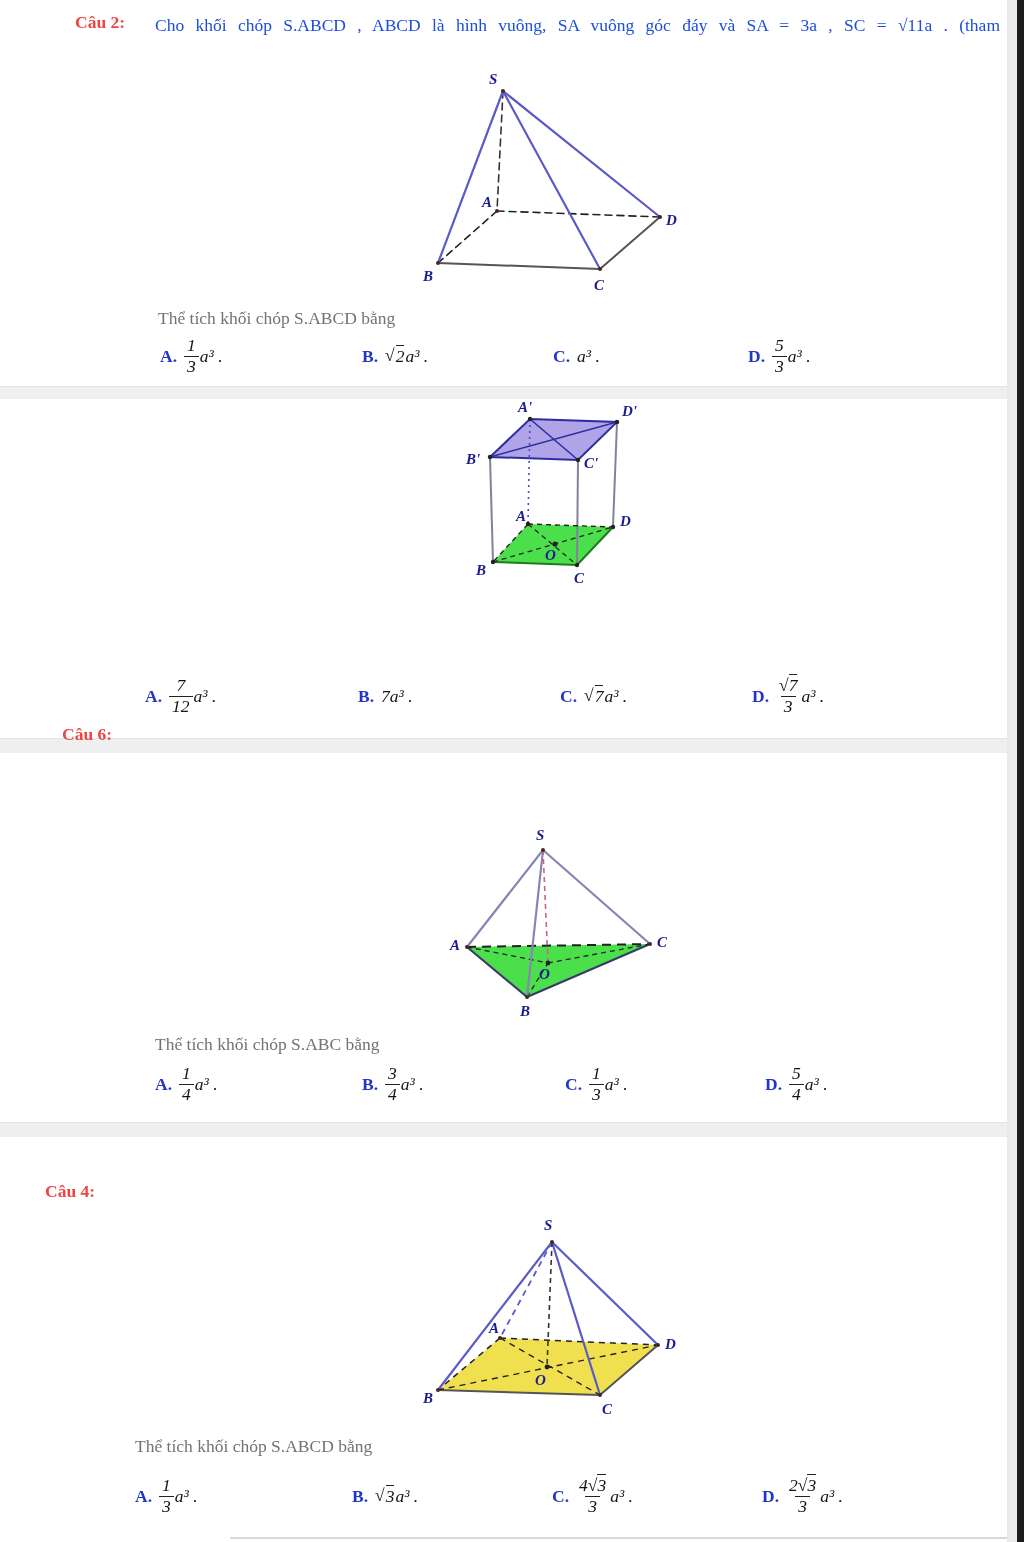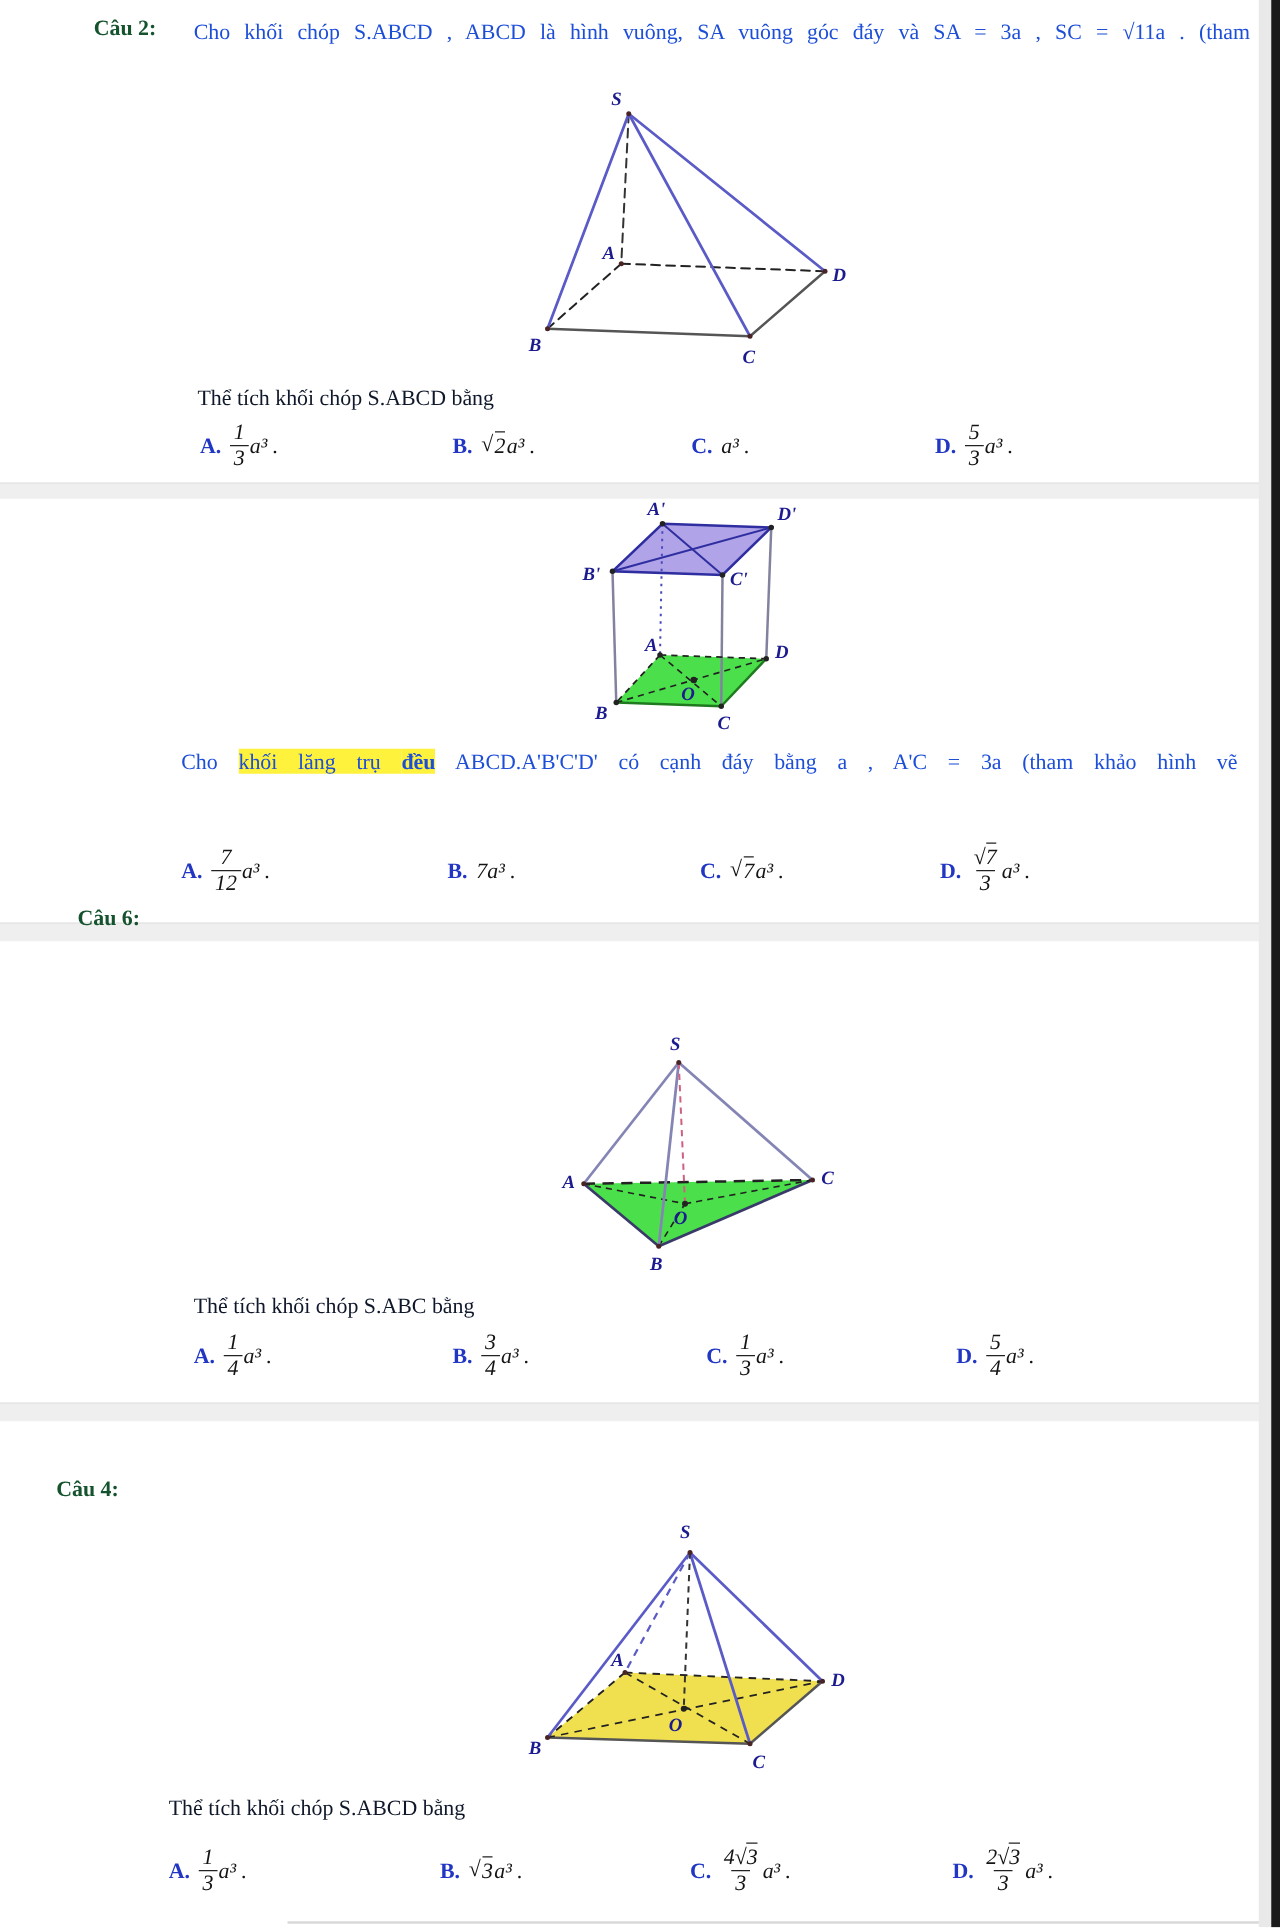--- a/index.html
+++ b/index.html
@@ -1,25 +1,25 @@
 <!DOCTYPE html>
 <html><head>
 <meta charset="utf-8">
 <style>
   html,body{margin:0;padding:0;background:#ffffff;}
   #page{position:relative;width:1024px;height:1542px;background:#ffffff;overflow:hidden;
         font-family:"Liberation Serif","DejaVu Serif",serif;color:#141414;}
   .gap{position:absolute;left:0;width:1010px;background:#efefef;border-top:1px solid #e3e3e3;}
   .edge-gray{position:absolute;top:0;right:7px;width:10px;height:100%;background:#e9e9e9;}
   .edge-black{position:absolute;top:0;right:0;width:7px;height:100%;background:#1b1b1b;}
-  .qlabel{position:absolute;font-weight:bold;color:#14532d;font-size:17.5px;}
+  .qlabel{position:absolute;font-weight:bold;color:#ef4444;font-size:17.5px;}
   .qtext{position:absolute;font-size:17.5px;line-height:27px;color:#1d4ed8;}
   .jl{display:block;text-align:justify;text-align-last:justify;}
   .nl{display:block;}
-  .stem{position:absolute;font-size:17.5px;color:#0f172a;}
+  .stem{position:absolute;font-size:17.5px;color:#737373;}
   .hl{background:#fff23c;}
   .hlb{background:#fff23c;font-weight:bold;}
   .opt{position:absolute;display:flex;align-items:center;gap:7px;height:56px;font-size:17.5px;}
   .letter{color:#2236c4;font-weight:bold;}
   .math{font-style:italic;display:inline-flex;align-items:center;gap:1px;}
   .frac{display:inline-flex;flex-direction:column;align-items:center;line-height:1.12;}
   .frac .num{padding:0 3px;}
   .frac .den{border-top:1.4px solid #222;padding:0 3px;}
   .rsign{font-style:normal;transform:translateY(-1px);}
   .rad{border-top:1.5px solid #222;}
@@ -138,21 +138,20 @@
     <text class="vlabel" x="16" y="66">B'</text>
     <text class="vlabel" x="134" y="70">C'</text>
     <text class="vlabel" x="66" y="123">A</text>
     <text class="vlabel" x="170" y="128">D</text>
     <text class="vlabel" x="26" y="177">B</text>
     <text class="vlabel" x="124" y="185">C</text>
     <text class="vlabel" x="95" y="162">O</text>
   </svg>
 
   <div class="qtext" style="left:145px;top:596px;width:845px;">
-    <span class="jl"><span>Cho </span><span class="hl">khối lăng trụ </span><span class="hlb">đều</span><span> ABCD.A'B'C'D' có cạnh đáy bằng a , A'C = 3a (tham khảo hình vẽ</span></span>
   </div>
 
   <div class="opt" style="left:145px;top:668px;">
     <span class="letter">A.</span>
     <span class="math">
       <span class="frac">
           <span class="num">7</span>
           <span class="den">12</span>
         </span>
       <span>a³ .</span>

